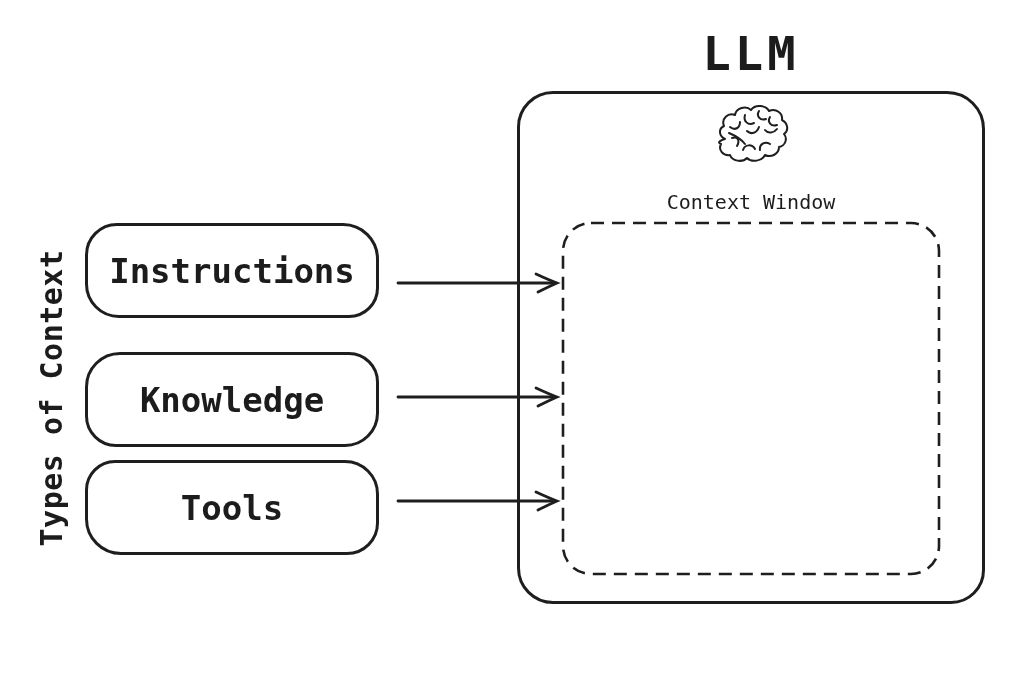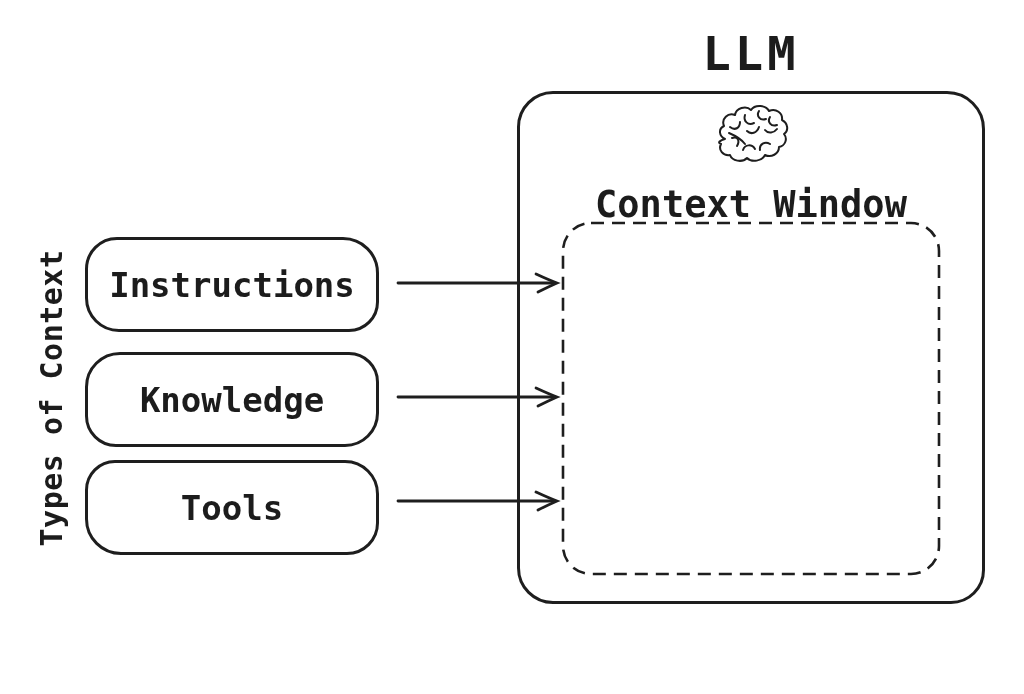--- a/index.html
+++ b/index.html
@@ -40,21 +40,21 @@
     box-sizing: border-box;
     display: flex;
     align-items: center;
     justify-content: center;
     font-size: 34px;
     font-weight: 600;
   }
   .type-box.r1 { border-radius: 32px 36px 30px 34px; }
   .type-box.r2 { border-radius: 35px 30px 34px 31px; }
   .type-box.r3 { border-radius: 30px 34px 32px 36px; }
-  #box-instructions { top: 237px; }
+  #box-instructions { top: 223px; }
   #box-knowledge    { top: 352px; }
   #box-tools        { top: 460px; }
 
   
   .llm-title {
     position: absolute;
     left: 517px;
     top: 26px;
     width: 468px;
     text-align: center;
@@ -75,23 +75,23 @@
     display: flex;
     flex-direction: column;
     align-items: center;
   }
   .brain-wrap {
     margin-top: 9px;
     width: 84px;
     height: 64px;
   }
   .cw-label {
-    margin-top: 16px;
-    font-size: 37px;
-    font-weight: 700;
+    margin-top: 23px;
+    font-size: 20px;
+    font-weight: 400;
   }
 
   
   .overlay {
     position: absolute;
     left: 0;
     top: 0;
     width: 1024px;
     height: 694px;
     pointer-events: none;

